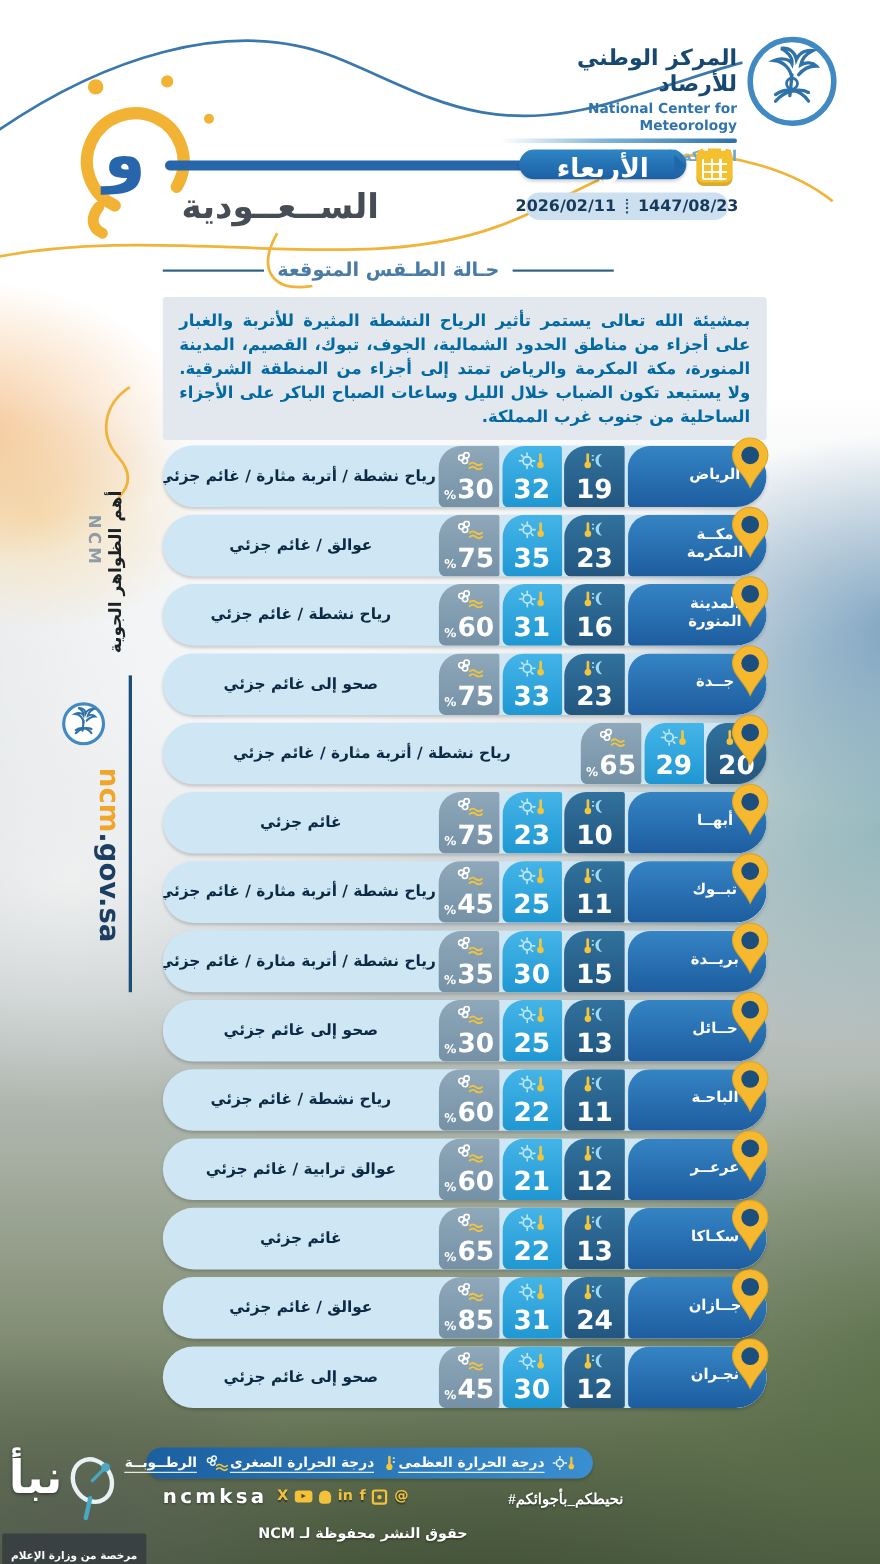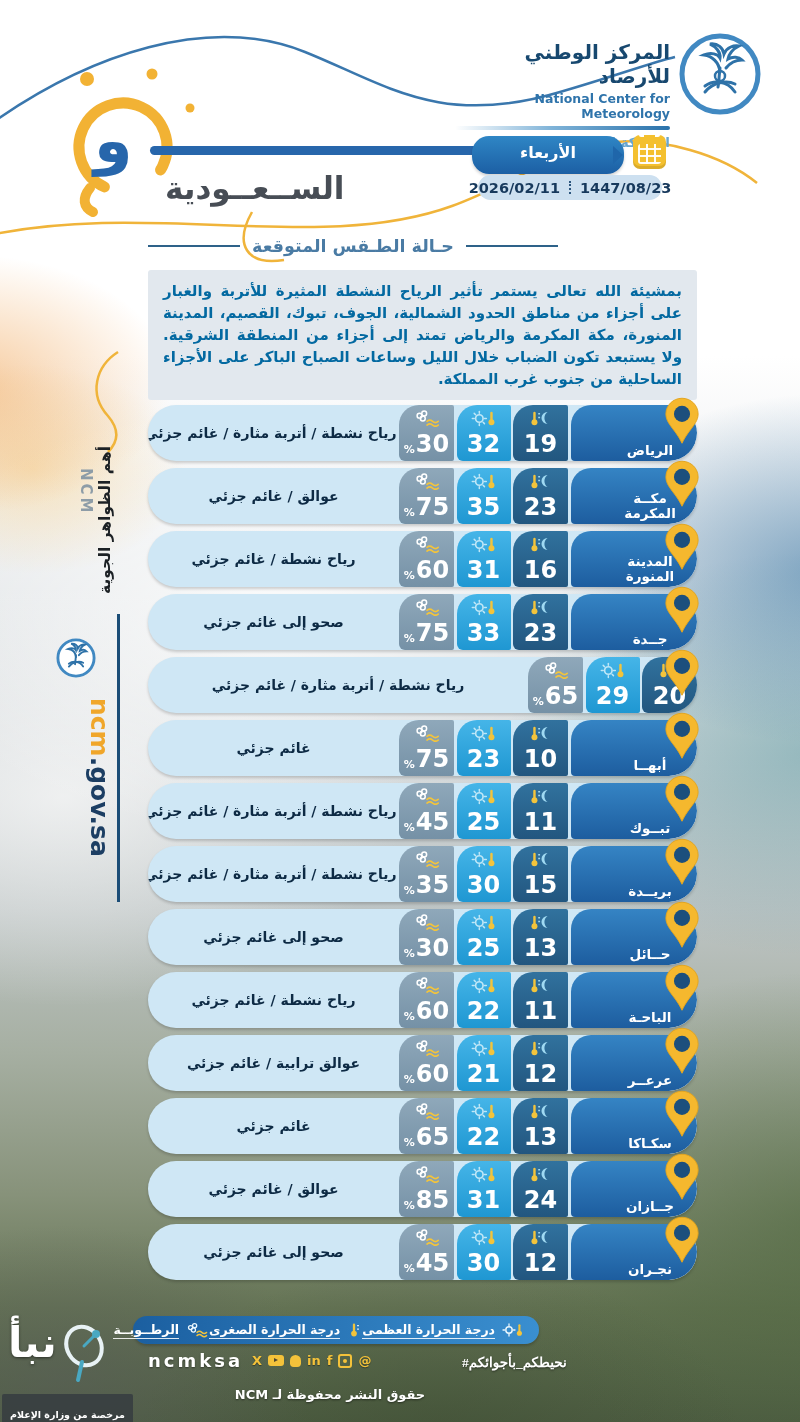--- a/index.html
+++ b/index.html
@@ -28,22 +28,22 @@
   .org .bar{height:3.5px;margin:5px 0 4px;background:linear-gradient(270deg,#2a72ab 0%,#7fb3d8 55%,rgba(255,255,255,0) 100%);border-radius:2px;}
   .org .country{font-size:13.5px;font-weight:bold;color:#69a6d0;}
   
   .cal{position:absolute;left:633px;top:135px;width:33px;height:34px;background:#f4c02f;border-radius:7px;z-index:3;
        box-shadow:inset 0 -3px 0 rgba(0,0,0,.10);}
   .cal::before{content:'';position:absolute;left:6px;right:6px;top:-3px;height:5px;
        background:linear-gradient(90deg,#fff 0 5px,transparent 5px 16px,#fff 16px 21px,transparent 0);border-radius:2px;}
   .cal .grid{position:absolute;left:5px;right:5px;top:9px;bottom:5px;border-radius:3px;
        background:repeating-linear-gradient(0deg,rgba(255,255,255,.95) 0 2px,transparent 2px 7px),
                   repeating-linear-gradient(90deg,rgba(255,255,255,.95) 0 2px,transparent 2px 8px);}
-  .day-pill{position:absolute;left:472px;top:136px;width:152px;height:38px;z-index:3;border-radius:17px;
-       background:linear-gradient(180deg,#2f86c5,#1c5fa4);color:#fff;font-size:16px;font-weight:bold;
+  .day-pill{position:absolute;left:472px;top:136px;width:152px;height:27px;z-index:3;border-radius:17px;
+       background:linear-gradient(180deg,#2f86c5,#1c5fa4);color:#fff;font-size:24px;font-weight:bold;
        line-height:34px;text-align:center;box-shadow:0 2px 3px rgba(0,0,0,.18);}
   .day-pill::after{content:'';position:absolute;right:-8px;top:50%;transform:translateY(-50%);
        border:9px solid transparent;border-left:10px solid #1f66aa;}
   .date-strip{position:absolute;left:478px;top:175px;width:184px;height:25px;z-index:3;background:#cde0f0;
        border-radius:13px;display:flex;align-items:center;justify-content:center;gap:9px;direction:ltr;
        color:#17395c;font-size:14.5px;font-weight:bold;}
   .dotsep{width:0;height:13px;border-left:2px dotted #2c567e;}
   
   .waw{position:absolute;left:94px;top:110px;z-index:2;font-size:62px;font-weight:bold;color:#2766ab;line-height:1;}
   .saudia{position:absolute;left:165px;top:170px;z-index:2;direction:rtl;font-size:31px;font-weight:bold;color:#474d55;}
@@ -71,21 +71,21 @@
   
   .rows{position:absolute;left:148px;top:405px;width:549px;z-index:4;}
   .row{position:relative;height:56px;margin-bottom:7px;}
   .row-body{position:absolute;inset:0;border-radius:28px;overflow:hidden;display:flex;direction:rtl;
        background:#cfe7f5;box-shadow:0 2px 3px rgba(0,0,0,.18);}
   .cell{flex:0 0 auto;display:flex;flex-direction:column;align-items:center;justify-content:space-between;
        padding:4px 0 5px;margin-left:2.5px;box-sizing:border-box;}
   .cell .num{color:#fff;font-size:24px;font-weight:bold;line-height:1;display:flex;align-items:flex-end;}
   .cell .num .pct{font-size:11px;font-weight:bold;margin-right:1px;transform:translateY(-1px);}
   .city{flex:0 0 126px;background:linear-gradient(180deg,#3584c4,#1d5d9f);border-radius:20px 28px 28px 4px;
-       display:flex;align-items:center;justify-content:flex-end;padding:0 6px 2px 38px;box-sizing:border-box;margin-left:3px;}
+       display:flex;align-items:center;justify-content:center;padding:0 6px 2px 38px;box-sizing:border-box;margin-left:3px;}
   
   .city .cname{color:#fff;font-size:13.5px;font-weight:bold;text-align:center;line-height:1.15;direction:rtl;}
   .cmin{flex-basis:55px;background:linear-gradient(180deg,#31729e,#22567f);border-radius:20px 2px 2px 6px;}
   .cmax{flex-basis:54px;background:linear-gradient(180deg,#45b5e8,#1f97d2);border-radius:20px 2px 2px 6px;}
   .chum{flex-basis:55px;background:linear-gradient(180deg,#8fa8ba,#7591a6);border-radius:20px 2px 2px 6px;}
   .cdesc{flex:1 1 auto;display:flex;align-items:center;justify-content:center;}
   .cdesc .cond{color:#0d2a44;font-size:14px;font-weight:bold;direction:rtl;white-space:nowrap;}
   .pin{position:absolute;right:-3px;top:-8px;width:36px;height:48px;z-index:5;}
   .ic{height:18px;display:flex;align-items:center;justify-content:center;}
   

